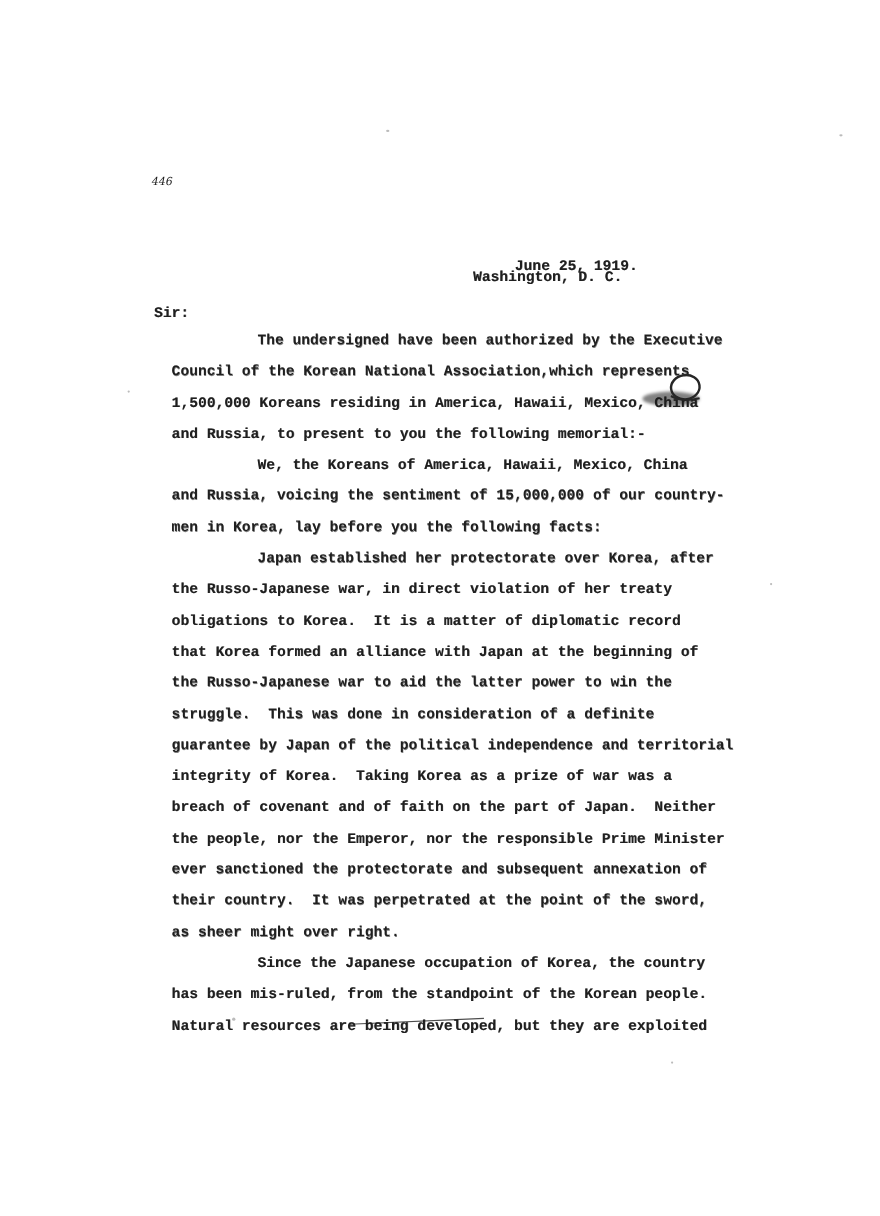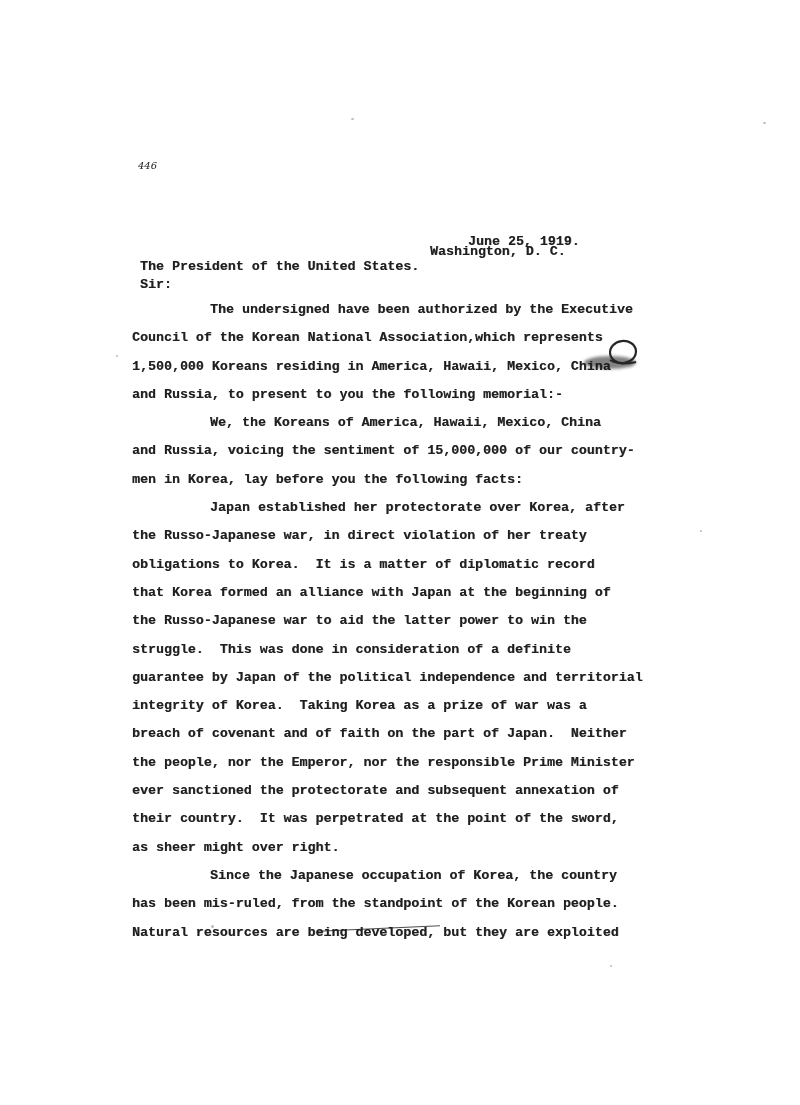--- a/index.html
+++ b/index.html
@@ -31,21 +31,21 @@
     font-style: italic;
     font-size: 10px;
     color: #222;
   }
   .dateline-place { position: absolute; left: 430px; top: 200px; margin-top: 44px; }
   .dateline-date  { position: absolute; left: 468px; top: 234px; }
   .recipient      { position: absolute; left: 140px; top: 259px; }
   .salutation     { position: absolute; left: 140px; top: 277px; text-align: right; }
   .letter-body {
     position: absolute;
-    left: 132px;
+    left: 156px;
     top: 296px;
     width: 540px;
   }
   .line {
     line-height: 28.3px;
     height: 28.3px;
   }
   .line.indent { padding-left: 78px; }
   
   .circle-annotation {
@@ -86,21 +86,20 @@
 <body>
 
 <div class="page">
 
   <div class="page-number">446</div>
 
   <div class="typewriter dateline-place">Washington, D. C.</div>
 
   <div class="typewriter dateline-date">June 25, 1919.</div>
 
-  <div class="typewriter recipient">The President of the United States.</div>
 
   <div class="typewriter salutation">Sir:</div>
 
   <div class="typewriter letter-body" id="letter-body"><div class="line indent">The undersigned have been authorized by the Executive</div><div class="line">Council of the Korean National Association,which represents</div><div class="line">1,500,000 Koreans residing in America, Hawaii, Mexico, China</div><div class="line">and Russia, to present to you the following memorial:-</div><div class="line indent">We, the Koreans of America, Hawaii, Mexico, China</div><div class="line">and Russia, voicing the sentiment of 15,000,000 of our country-</div><div class="line">men in Korea, lay before you the following facts:</div><div class="line indent">Japan established her protectorate over Korea, after</div><div class="line">the Russo-Japanese war, in direct violation of her treaty</div><div class="line">obligations to Korea.  It is a matter of diplomatic record</div><div class="line">that Korea formed an alliance with Japan at the beginning of</div><div class="line">the Russo-Japanese war to aid the latter power to win the</div><div class="line">struggle.  This was done in consideration of a definite</div><div class="line">guarantee by Japan of the political independence and territorial</div><div class="line">integrity of Korea.  Taking Korea as a prize of war was a</div><div class="line">breach of covenant and of faith on the part of Japan.  Neither</div><div class="line">the people, nor the Emperor, nor the responsible Prime Minister</div><div class="line">ever sanctioned the protectorate and subsequent annexation of</div><div class="line">their country.  It was perpetrated at the point of the sword,</div><div class="line">as sheer might over right.</div><div class="line indent">Since the Japanese occupation of Korea, the country</div><div class="line">has been mis-ruled, from the standpoint of the Korean people.</div><div class="line">Natural resources are being developed, but they are exploited</div></div>
 
   <div class="ink-smudge"></div>
   <svg class="circle-annotation" viewBox="0 0 52 36">
     <ellipse cx="27" cy="16" rx="13" ry="11" fill="none" stroke="#262626" stroke-width="2.2" transform="rotate(-8 27 16)"></ellipse>
     <path d="M14 24 Q 24 30, 40 26" fill="none" stroke="#262626" stroke-width="2"></path>
   </svg>

